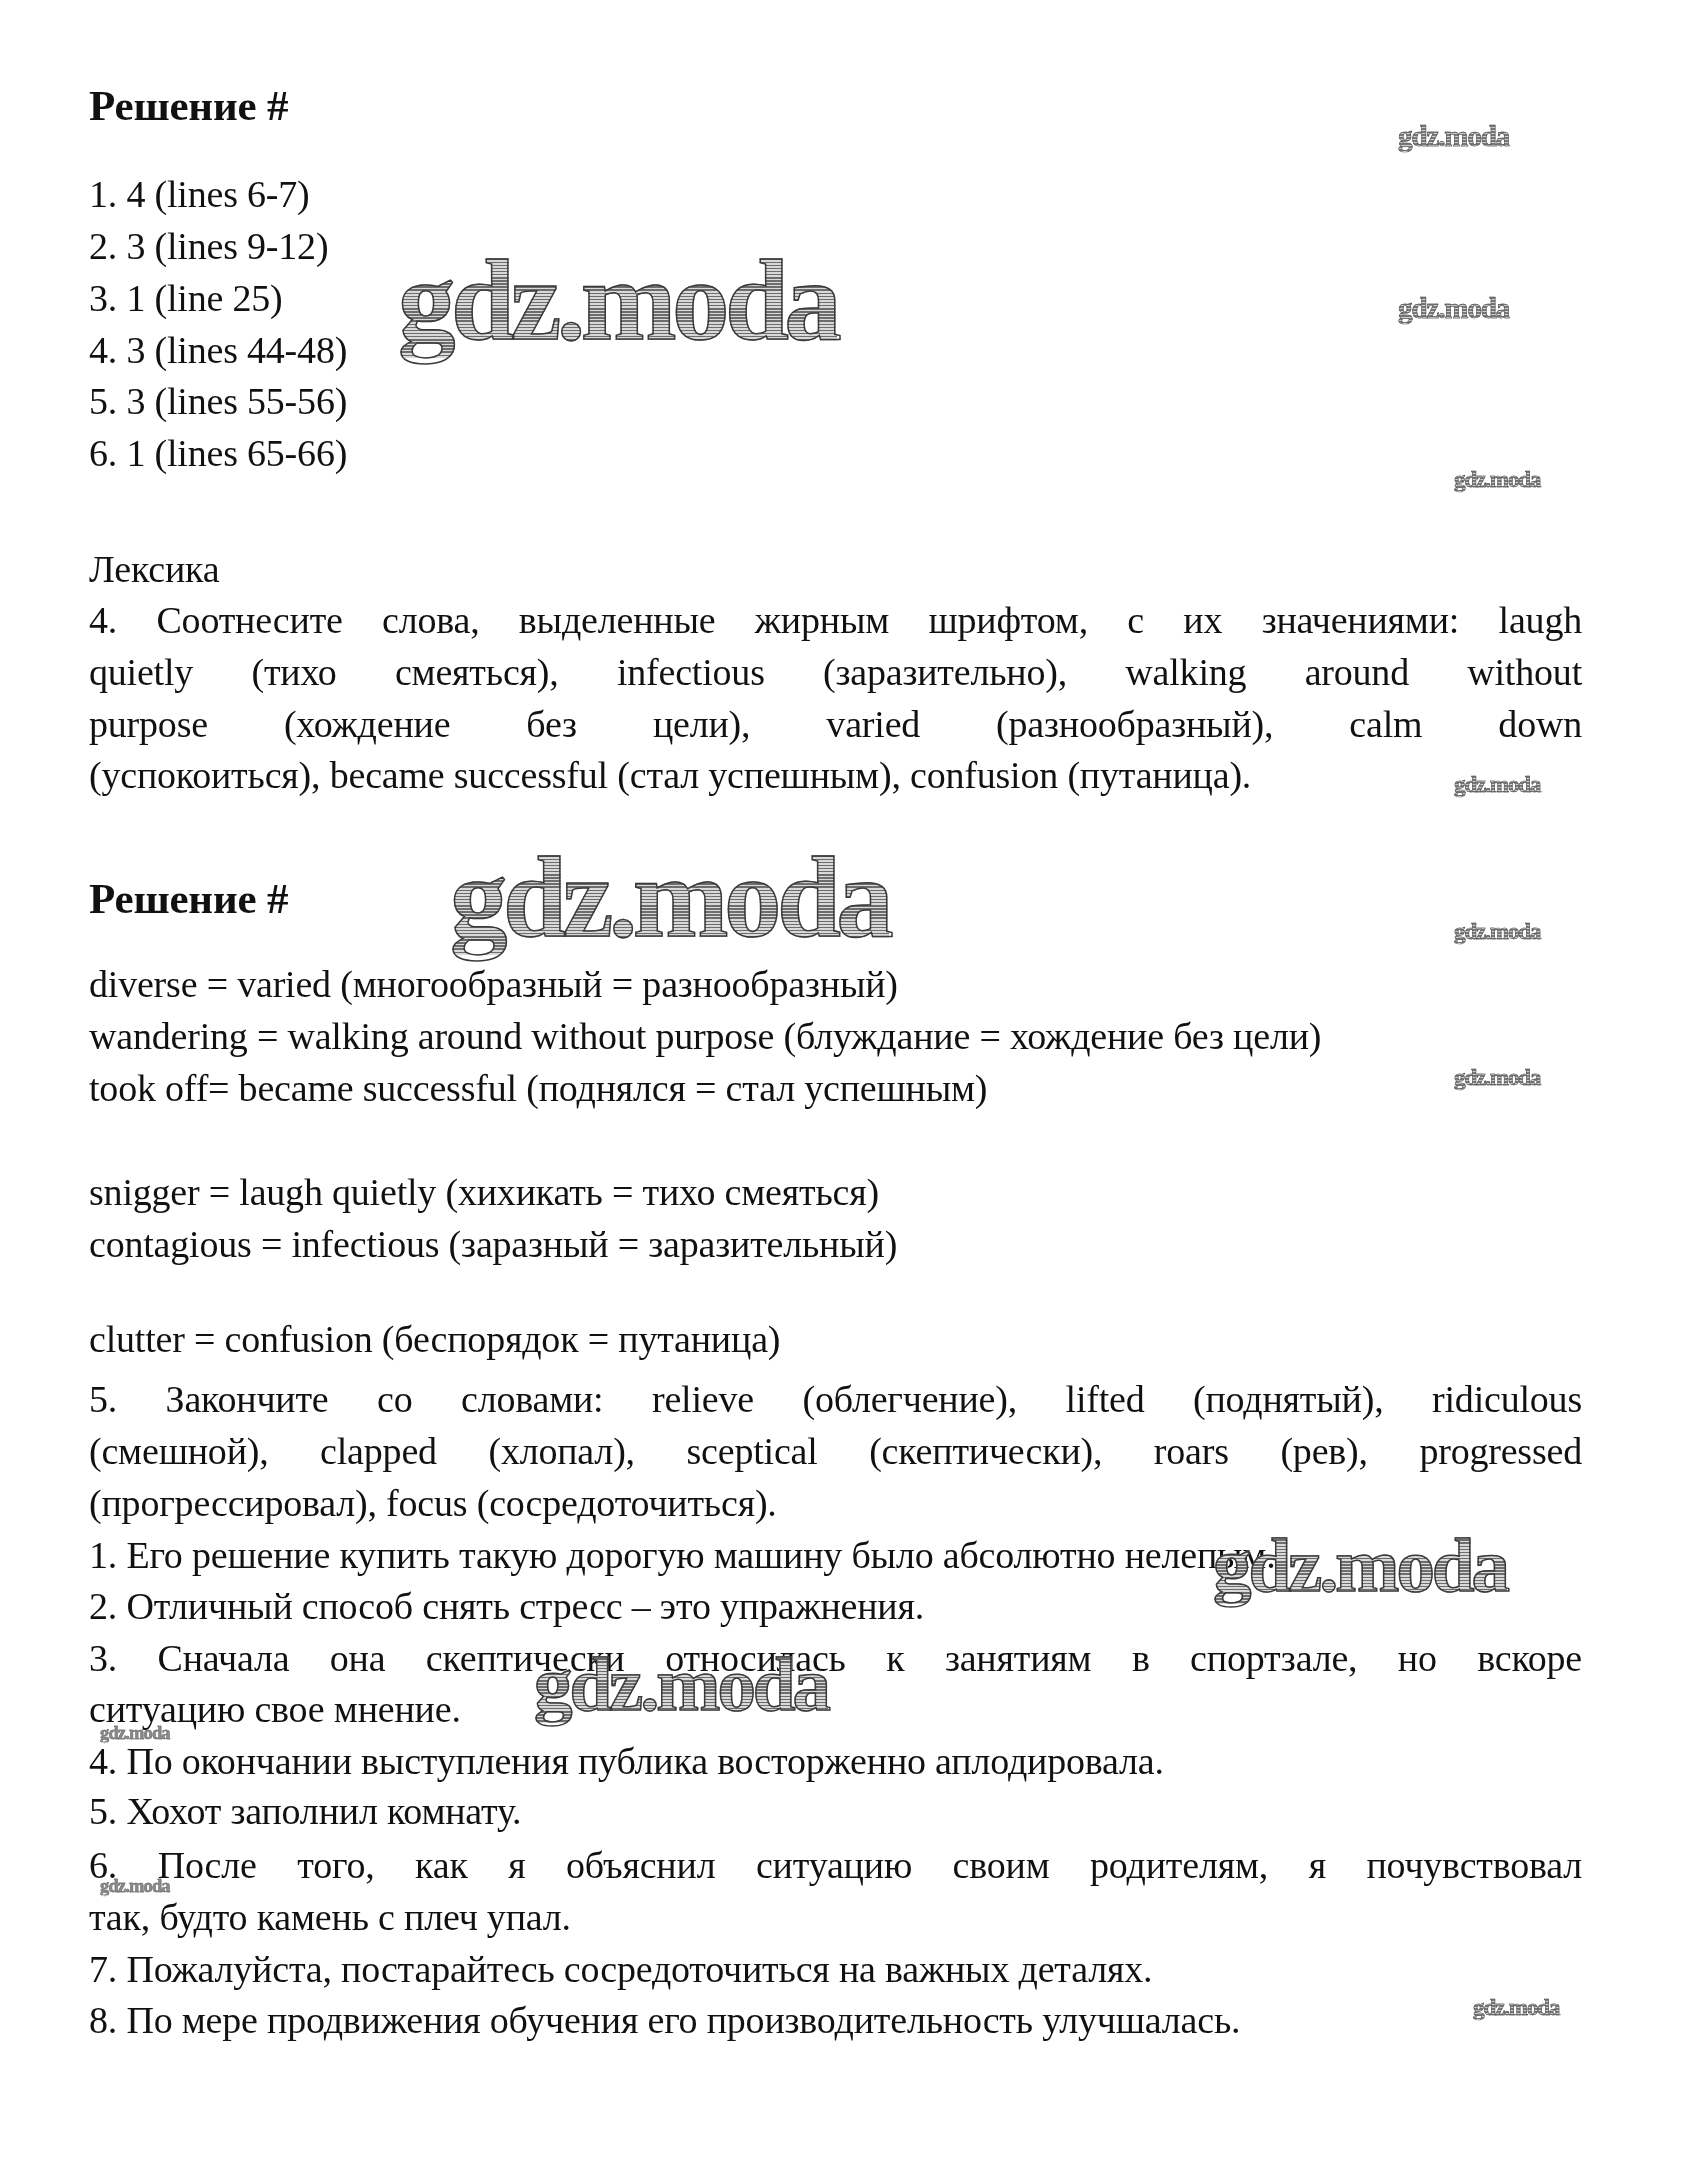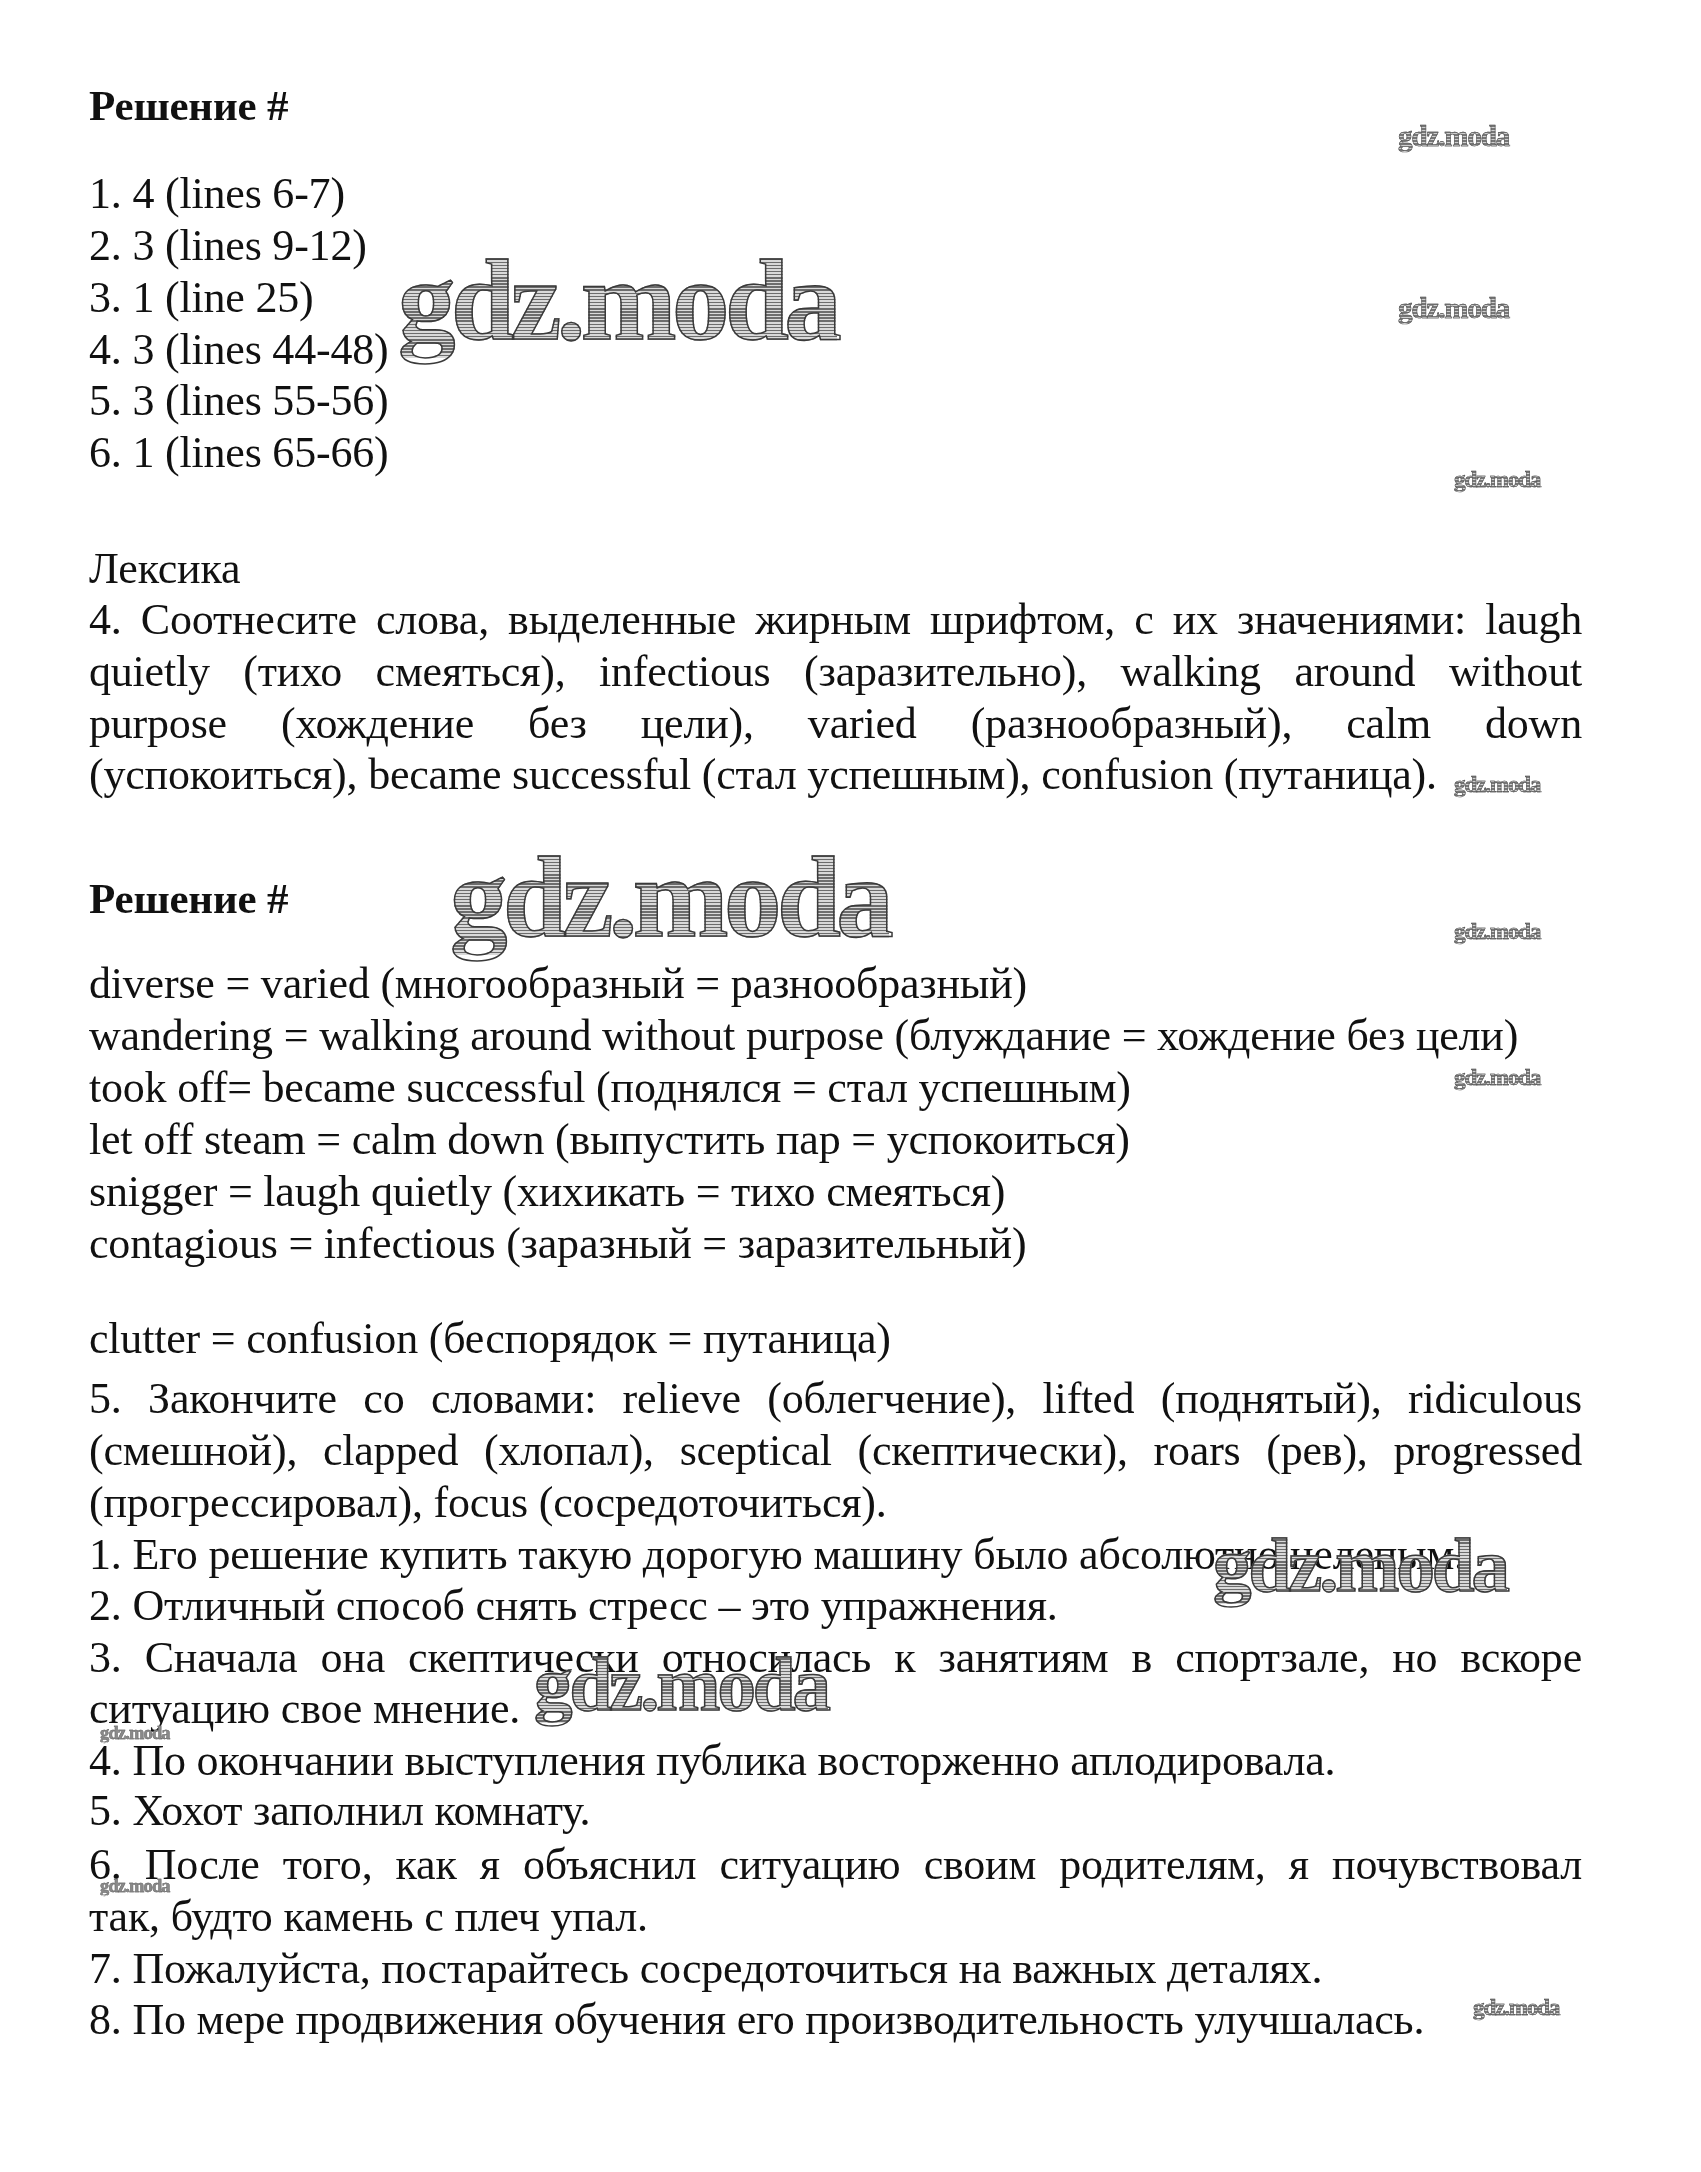--- a/index.html
+++ b/index.html
@@ -17,21 +17,21 @@
     }
     .page {
       position: absolute;
       left: 0; top: 0;
       width: 1702px; height: 2172px;
     }
     .line {
       position: absolute;
       left: 89px;
       width: 1493px;
-      font-size: 44px;
+      font-size: 38px;
       line-height: 52px;
       height: 52px;
       white-space: nowrap;
       letter-spacing: -0.2px;
     }
     .line.just {
       white-space: normal;
       text-align: justify;
       text-align-last: justify;
     }
@@ -91,21 +91,20 @@
   <div class="line" style="top:543px">Лексика</div>
   <div class="line just" style="top:594px">4. Соотнесите слова, выделенные жирным шрифтом, с их значениями: laugh</div>
   <div class="line just" style="top:646px">quietly (тихо смеяться), infectious (заразительно), walking around without</div>
   <div class="line just" style="top:698px">purpose (хождение без цели), varied (разнообразный), calm down</div>
   <div class="line" style="top:749px">(успокоиться), became successful (стал успешным), confusion (путаница).</div>
 
   <div class="line heading" style="top:873px">Решение #</div>
   <div class="line" style="top:958px">diverse = varied (многообразный = разнообразный)</div>
   <div class="line" style="top:1010px">wandering = walking around without purpose (блуждание = хождение без цели)</div>
   <div class="line" style="top:1062px">took off= became successful (поднялся = стал успешным)</div>
-  <div class="line" style="top:1114px">let off steam = calm down (выпустить пар = успокоиться)</div>
   <div class="line" style="top:1166px">snigger = laugh quietly (хихикать = тихо смеяться)</div>
   <div class="line" style="top:1218px">contagious = infectious (заразный = заразительный)</div>
   <div class="line" style="top:1313px">clutter = confusion (беспорядок = путаница)</div>
 
   <div class="line just" style="top:1373px">5. Закончите со словами: relieve (облегчение), lifted (поднятый), ridiculous</div>
   <div class="line just" style="top:1425px">(смешной), clapped (хлопал), sceptical (скептически), roars (рев), progressed</div>
   <div class="line" style="top:1477px">(прогрессировал), focus (сосредоточиться).</div>
 
   <div class="line" style="top:1529px">1. Его решение купить такую дорогую машину было абсолютно нелепым.</div>
   <div class="line" style="top:1580px">2. Отличный способ снять стресс – это упражнения.</div>

